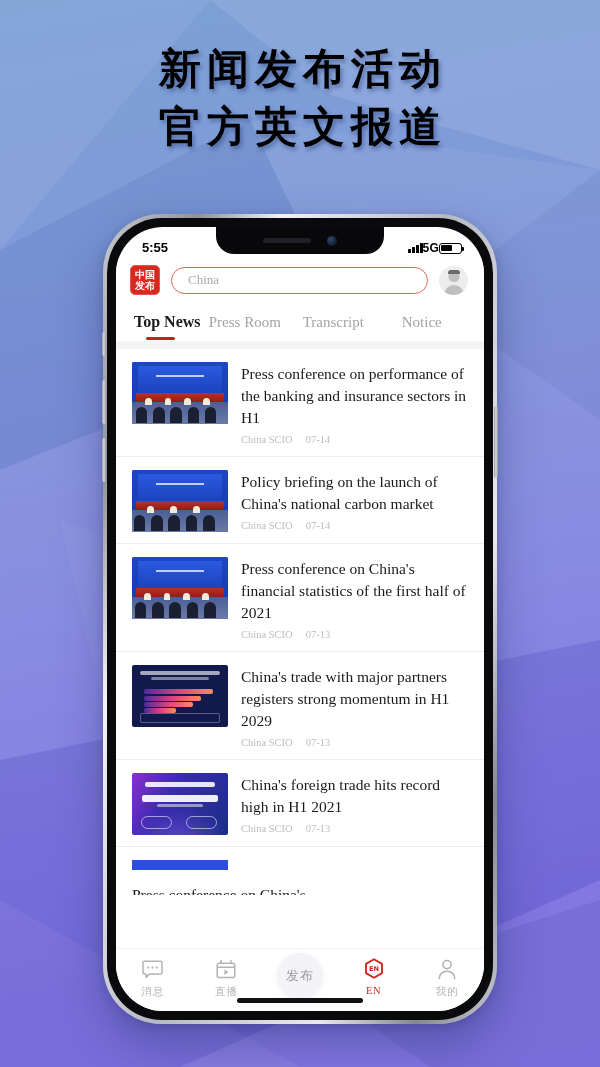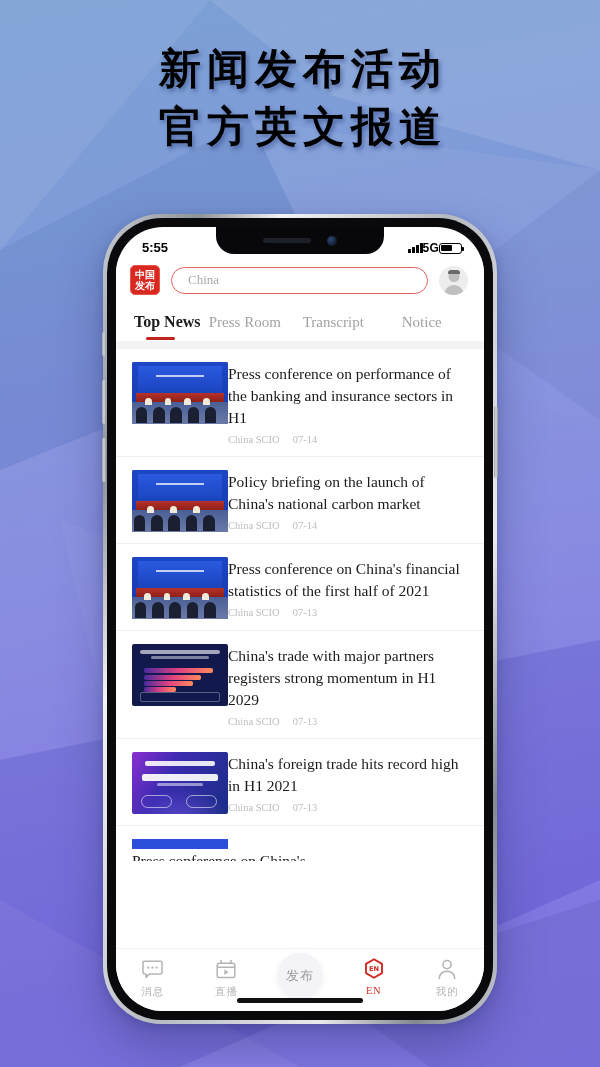--- a/index.html
+++ b/index.html
@@ -156,21 +156,21 @@
   .tab.active { color:#1b1b1b; font-size:16px; font-weight:600; }
   .tab.active .ul {
     position:absolute; left:12px; bottom:-9px;
     width:29px; height:3px; background:#c0241c; border-radius:2px;
   }
   .tabs-sep { flex:none; height:8px; background:#f4f4f4; }
 
   
   .newslist { flex:1; overflow:hidden; background:#fff; position:relative; }
   .news {
-    display:flex; 
+    display:flex; gap:13px;
     padding:13px 16px 11px 16px;
     border-bottom:1px solid #eeeeee;
   }
   .thumb {
     width:96px; height:62px; flex:none; border-radius:2px;
     overflow:hidden; position:relative; background:#13349b;
   }
   .news-body { flex:1; min-width:0; padding-top:1px; }
   .news-title {
     font-family:"Liberation Serif", serif;

